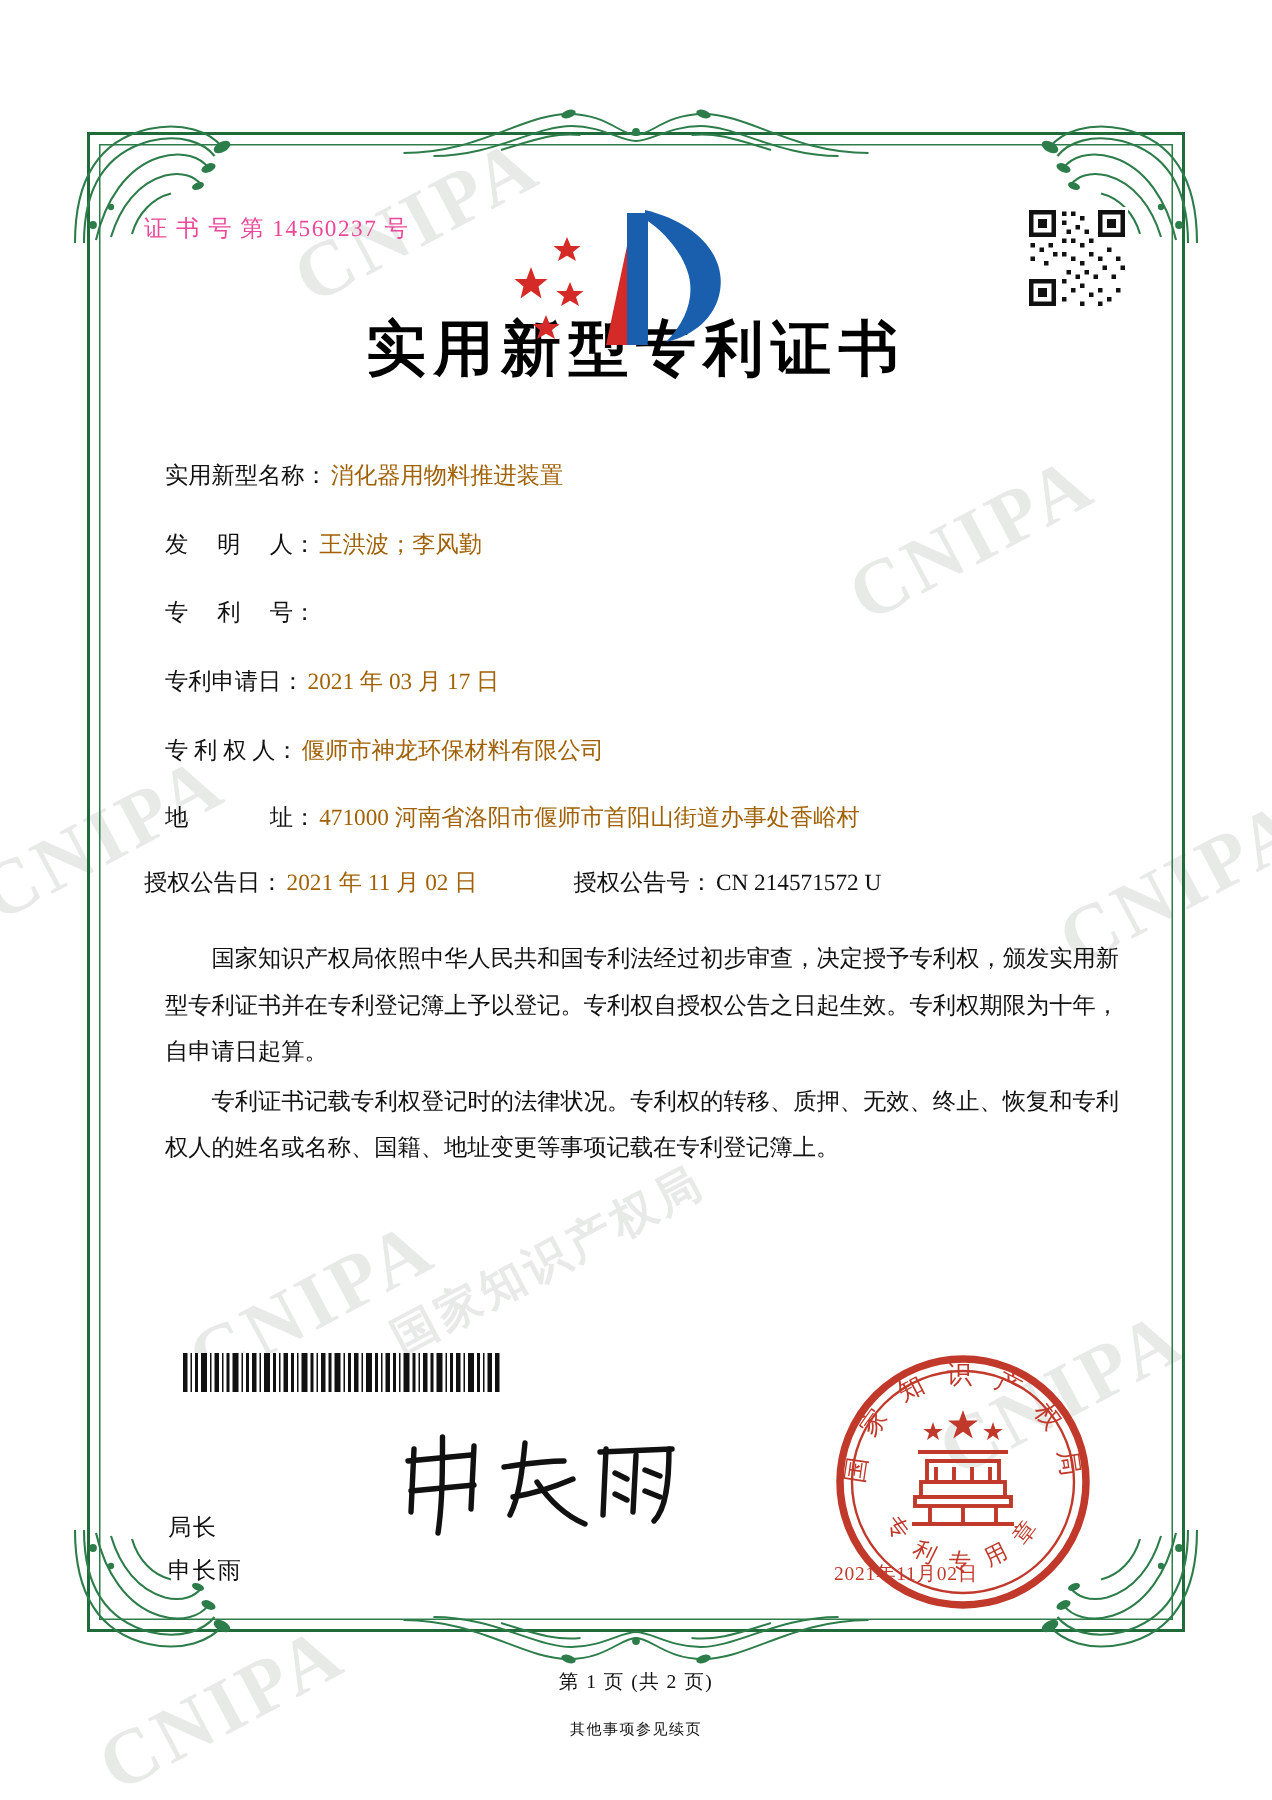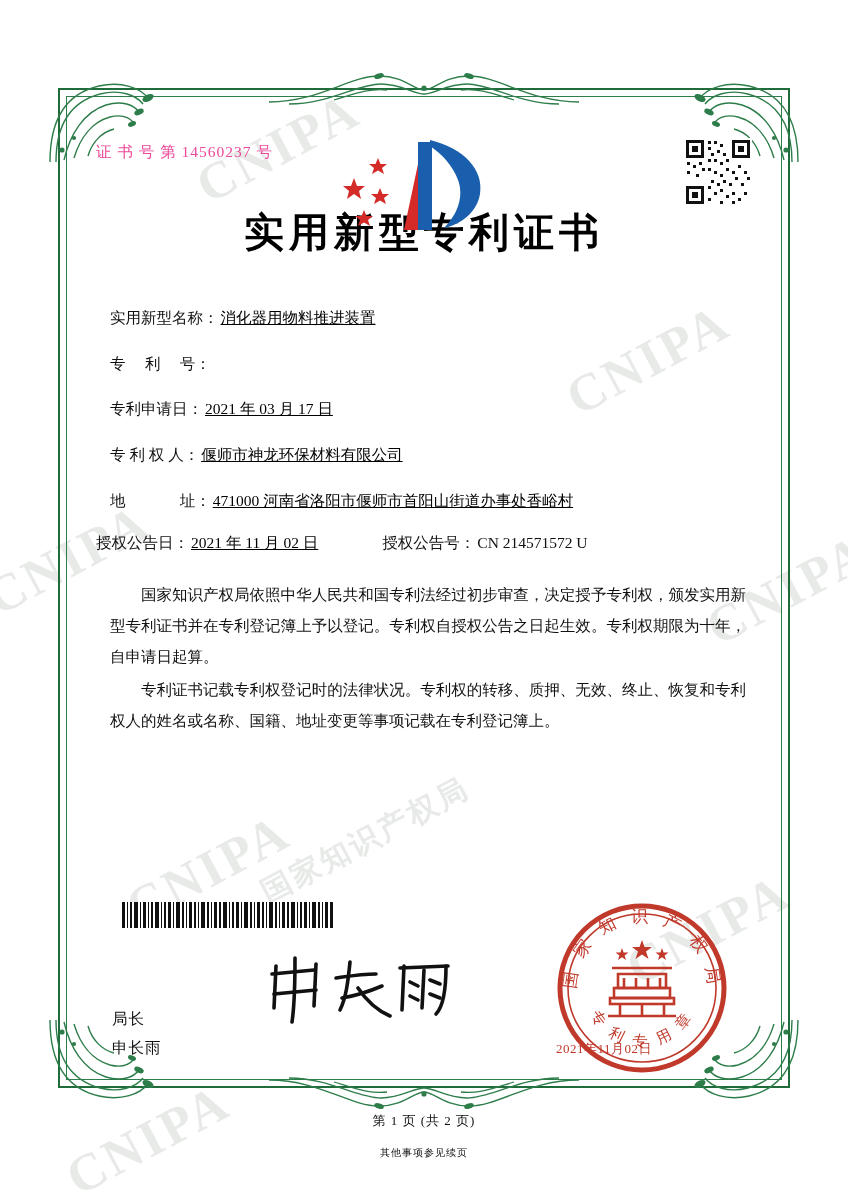--- a/index.html
+++ b/index.html
@@ -146,23 +146,22 @@
     font-size: 15.5px;
     line-height: 1.3;
   }
   .field-label {
     flex: 0 0 auto;
     white-space: pre;
     color: #111;
   }
   .field-value {
     flex: 1 1 auto;
-    color: #000000;
+    color: #a16207;
     padding-left: 2px;
-    text-decoration: underline;
   }
   .field-row.two-col .field-value { flex: 0 0 auto; padding-right: 40px; }
   .field-label2 { flex: 0 0 auto; white-space: pre; padding-left: 24px; }
   .field-value2 { flex: 1 1 auto; padding-left: 2px; }
 
   .para {
     font-size: 15.5px;
     line-height: 2.0;
     text-indent: 2em;
     margin: 0 0 2px 0;
@@ -447,20 +446,24 @@
     <div class="cert-no">证 书 号 第 14560237 号</div>
 
     <div class="title">实用新型专利证书</div>
 
     <div class="fields" id="field-list">
         <div class="field-row">
           <span class="field-label">实用新型名称：</span>
           <span class="field-value">消化器用物料推进装置</span>
         </div>
         <div class="field-row">
+          <span class="field-label">发　 明　 人：</span>
+          <span class="field-value">王洪波；李风勤</span>
+        </div>
+        <div class="field-row">
           <span class="field-label">专　 利　 号：</span>
         </div>
         <div class="field-row">
           <span class="field-label">专利申请日：</span>
           <span class="field-value">2021 年 03 月 17 日</span>
         </div>
         <div class="field-row">
           <span class="field-label">专 利 权 人：</span>
           <span class="field-value">偃师市神龙环保材料有限公司</span>
         </div>

